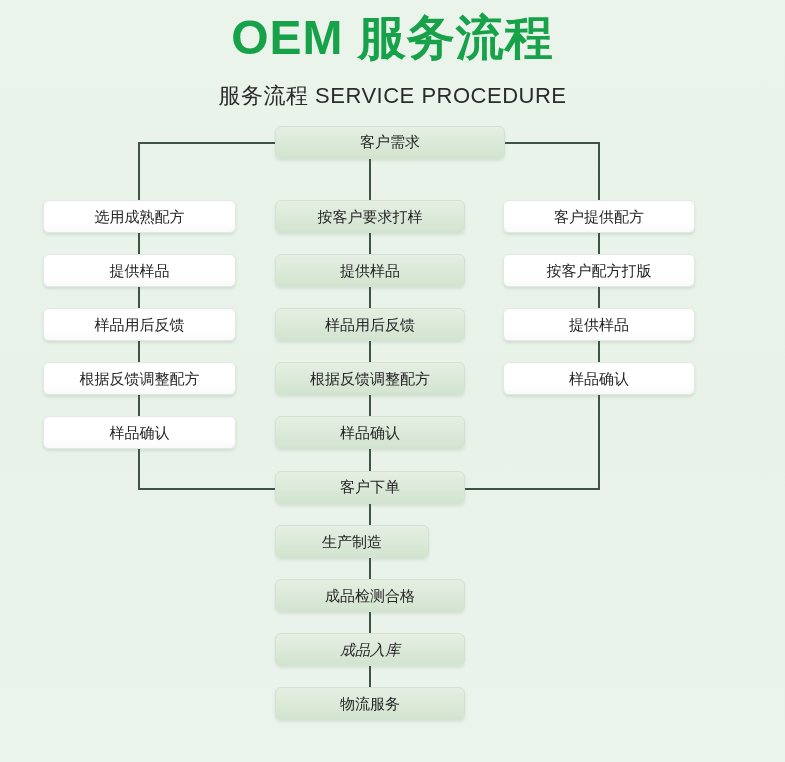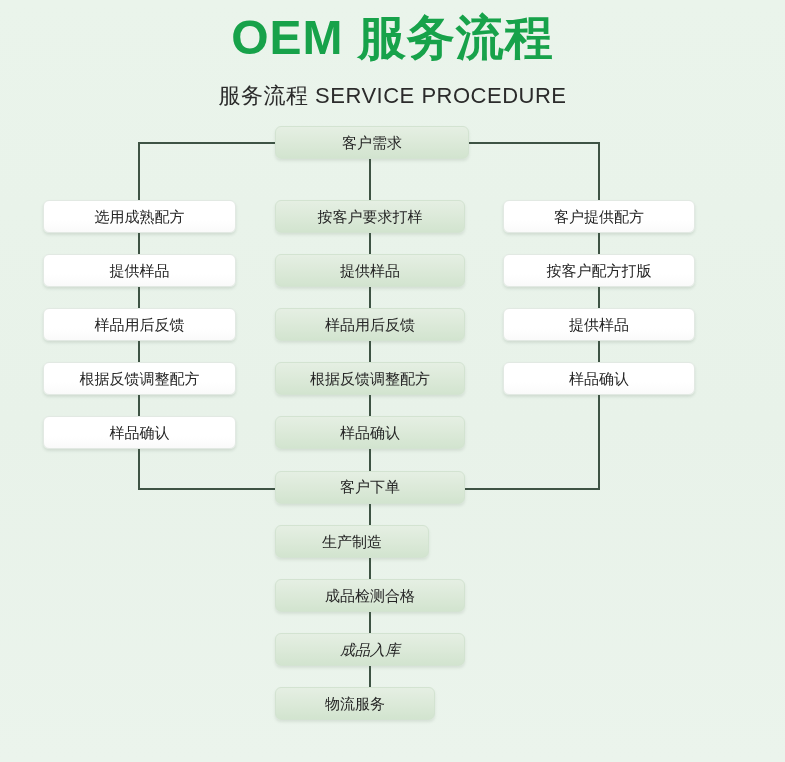--- a/index.html
+++ b/index.html
@@ -108,21 +108,21 @@
   <div class="line v" style="left:598px; top:286px; height:24px;"></div>
   <div class="line v" style="left:598px; top:340px; height:24px;"></div>
   <div class="line v" style="left:598px; top:394px; height:96px;"></div>
   <div class="line h" style="left:462px; top:488px; width:138px;"></div>
 
   <div class="line v" style="left:369px; top:504px; height:24px;"></div>
   <div class="line v" style="left:369px; top:558px; height:24px;"></div>
   <div class="line v" style="left:369px; top:612px; height:24px;"></div>
   <div class="line v" style="left:369px; top:666px; height:24px;"></div>
 
-  <div class="node green" style="left:275px; top:126px; width:194px;">客户需求</div>
+  <div class="node green" style="left:275px; top:126px; width:230px;font-family:Liberation Serif, serif;">客户需求</div>
 
   <div class="node white" style="left:43px; top:200px; width:193px;">选用成熟配方</div>
   <div class="node white" style="left:43px; top:254px; width:193px;">提供样品</div>
   <div class="node white" style="left:43px; top:308px; width:193px;">样品用后反馈</div>
   <div class="node white" style="left:43px; top:362px; width:193px;">根据反馈调整配方</div>
   <div class="node white" style="left:43px; top:416px; width:193px;">样品确认</div>
 
   <div class="node green" style="left:275px; top:200px; width:190px;">按客户要求打样</div>
   <div class="node green" style="left:275px; top:254px; width:190px;">提供样品</div>
   <div class="node green" style="left:275px; top:308px; width:190px;">样品用后反馈</div>
@@ -132,15 +132,15 @@
   <div class="node white" style="left:503px; top:200px; width:192px;">客户提供配方</div>
   <div class="node white" style="left:503px; top:254px; width:192px;">按客户配方打版</div>
   <div class="node white" style="left:503px; top:308px; width:192px;">提供样品</div>
   <div class="node white" style="left:503px; top:362px; width:192px;">样品确认</div>
 
   <div class="node green" style="left:275px; top:471px; width:190px;font-family:Liberation Serif, serif;">客户下单</div>
 
   <div class="node green" style="left:275px; top:525px; width:154px;">生产制造</div>
   <div class="node green" style="left:275px; top:579px; width:190px;">成品检测合格</div>
   <div class="node green" style="left:275px; top:633px; width:190px;font-style:italic;">成品入库</div>
-  <div class="node green" style="left:275px; top:687px; width:160px;">物流服务</div>
+  <div class="node green" style="left:275px; top:687px; width:190px;">物流服务</div>
 
 </div>
 
 </body></html>

